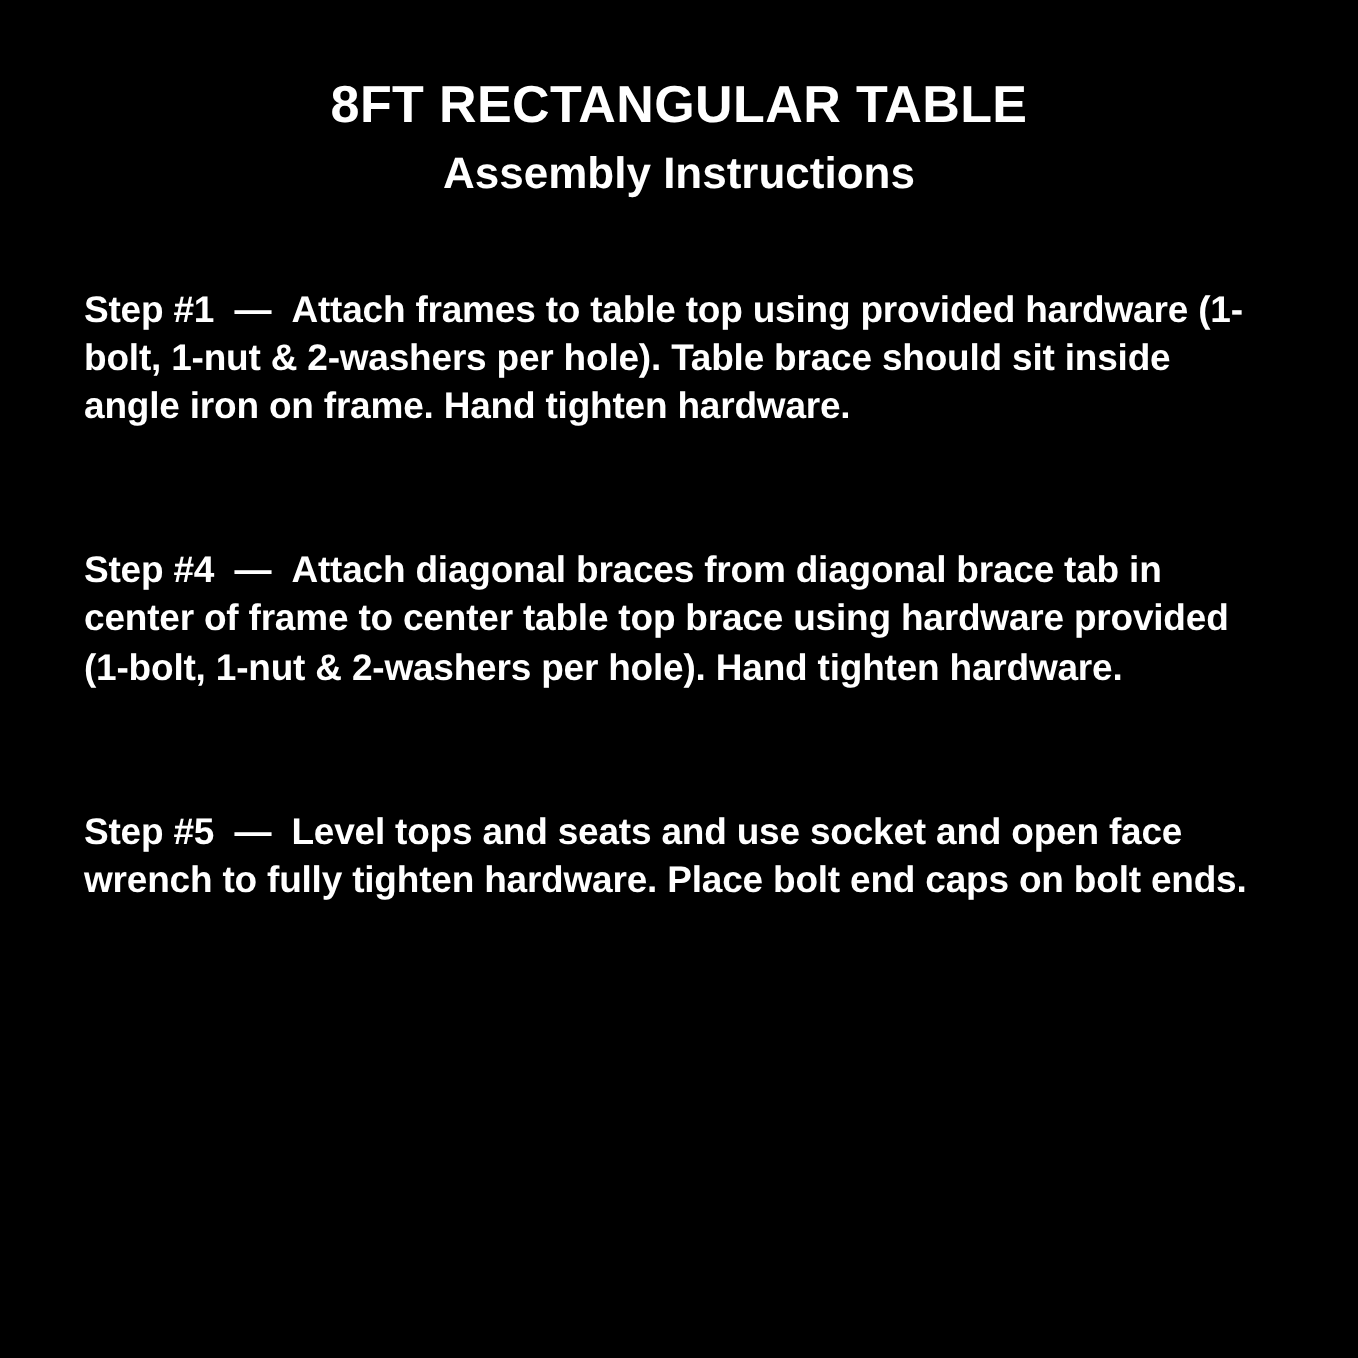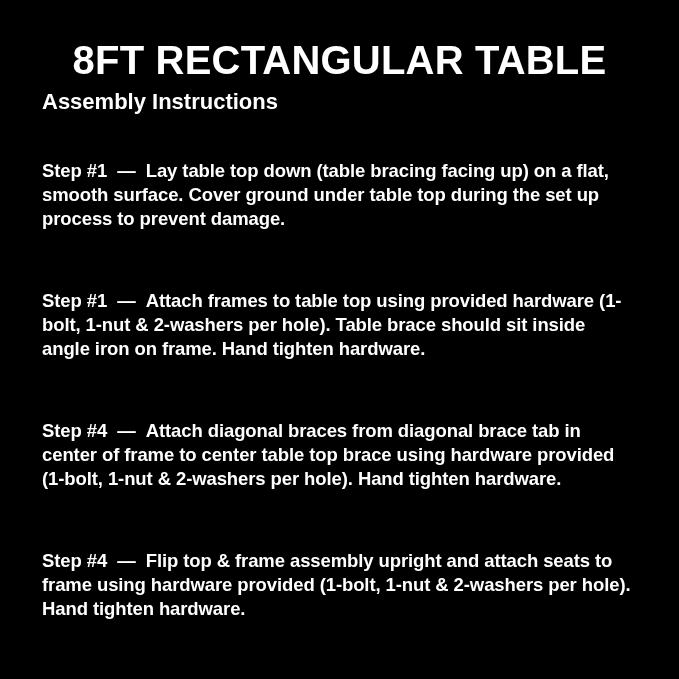--- a/index.html
+++ b/index.html
@@ -17,27 +17,28 @@
   .page {
     width: 679px;
     height: 679px;
     box-sizing: border-box;
     padding: 38px 42px 20px 42px;
     display: flex;
     flex-direction: column;
   }
   .title {
     text-align: center;
-    font-size: 40px;
+    font-size: 26px;
     font-weight: bold;
     letter-spacing: 0.2px;
     line-height: 1.1;
     margin: 0 0 8px 0;
   }
   .subtitle {
+    text-align: center;
     font-size: 22px;
     font-weight: bold;
     line-height: 1.1;
     margin: 0 0 26px 0;
   }
   .steps {
     display: flex;
     flex-direction: column;
     gap: 21px;
   }
@@ -60,34 +61,28 @@
 </head>
 <body>
 
 <div class="page">
 
   <h1 class="title">8FT RECTANGULAR TABLE</h1>
   <h2 class="subtitle">Assembly Instructions</h2>
 
   <div class="steps">
 
-    <p class="step">
-      <span class="step-label">Step #1</span><span class="step-dash">&nbsp;&nbsp;</span><span class="step-dash">—</span><span class="step-dash">&nbsp;&nbsp;</span><span class="step-text">Lay table top down (table bracing facing up) on a flat, smooth surface. Cover ground under table top during the set up process to prevent damage.</span>
-    </p>
 
     <p class="step">
       <span class="step-label">Step #1</span><span class="step-dash">&nbsp;&nbsp;</span><span class="step-dash">—</span><span class="step-dash">&nbsp;&nbsp;</span><span class="step-text">Attach frames to table top using provided hardware (1-bolt, 1-nut &amp; 2-washers per hole). Table brace should sit inside angle iron on frame. Hand tighten hardware.</span>
     </p>
 
     <p class="step">
       <span class="step-label">Step #4</span><span class="step-dash">&nbsp;&nbsp;</span><span class="step-dash">—</span><span class="step-dash">&nbsp;&nbsp;</span><span class="step-text">Attach diagonal braces from diagonal brace tab in center of frame to center table top brace using hardware provided (1-bolt, 1-nut &amp; 2-washers per hole). Hand tighten hardware.</span>
     </p>
 
-    <p class="step">
-      <span class="step-label">Step #4</span><span class="step-dash">&nbsp;&nbsp;</span><span class="step-dash">—</span><span class="step-dash">&nbsp;&nbsp;</span><span class="step-text">Flip top &amp; frame assembly upright and attach seats to frame using hardware provided (1-bolt, 1-nut &amp; 2-washers per hole). Hand tighten hardware.</span>
-    </p>
 
     <p class="step">
       <span class="step-label">Step #5</span><span class="step-dash">&nbsp;&nbsp;</span><span class="step-dash">—</span><span class="step-dash">&nbsp;&nbsp;</span><span class="step-text">Level tops and seats and use socket and open face wrench to fully tighten hardware. Place bolt end caps on bolt ends.</span>
     </p>
 
   </div>
 </div>
 
 </body></html>

